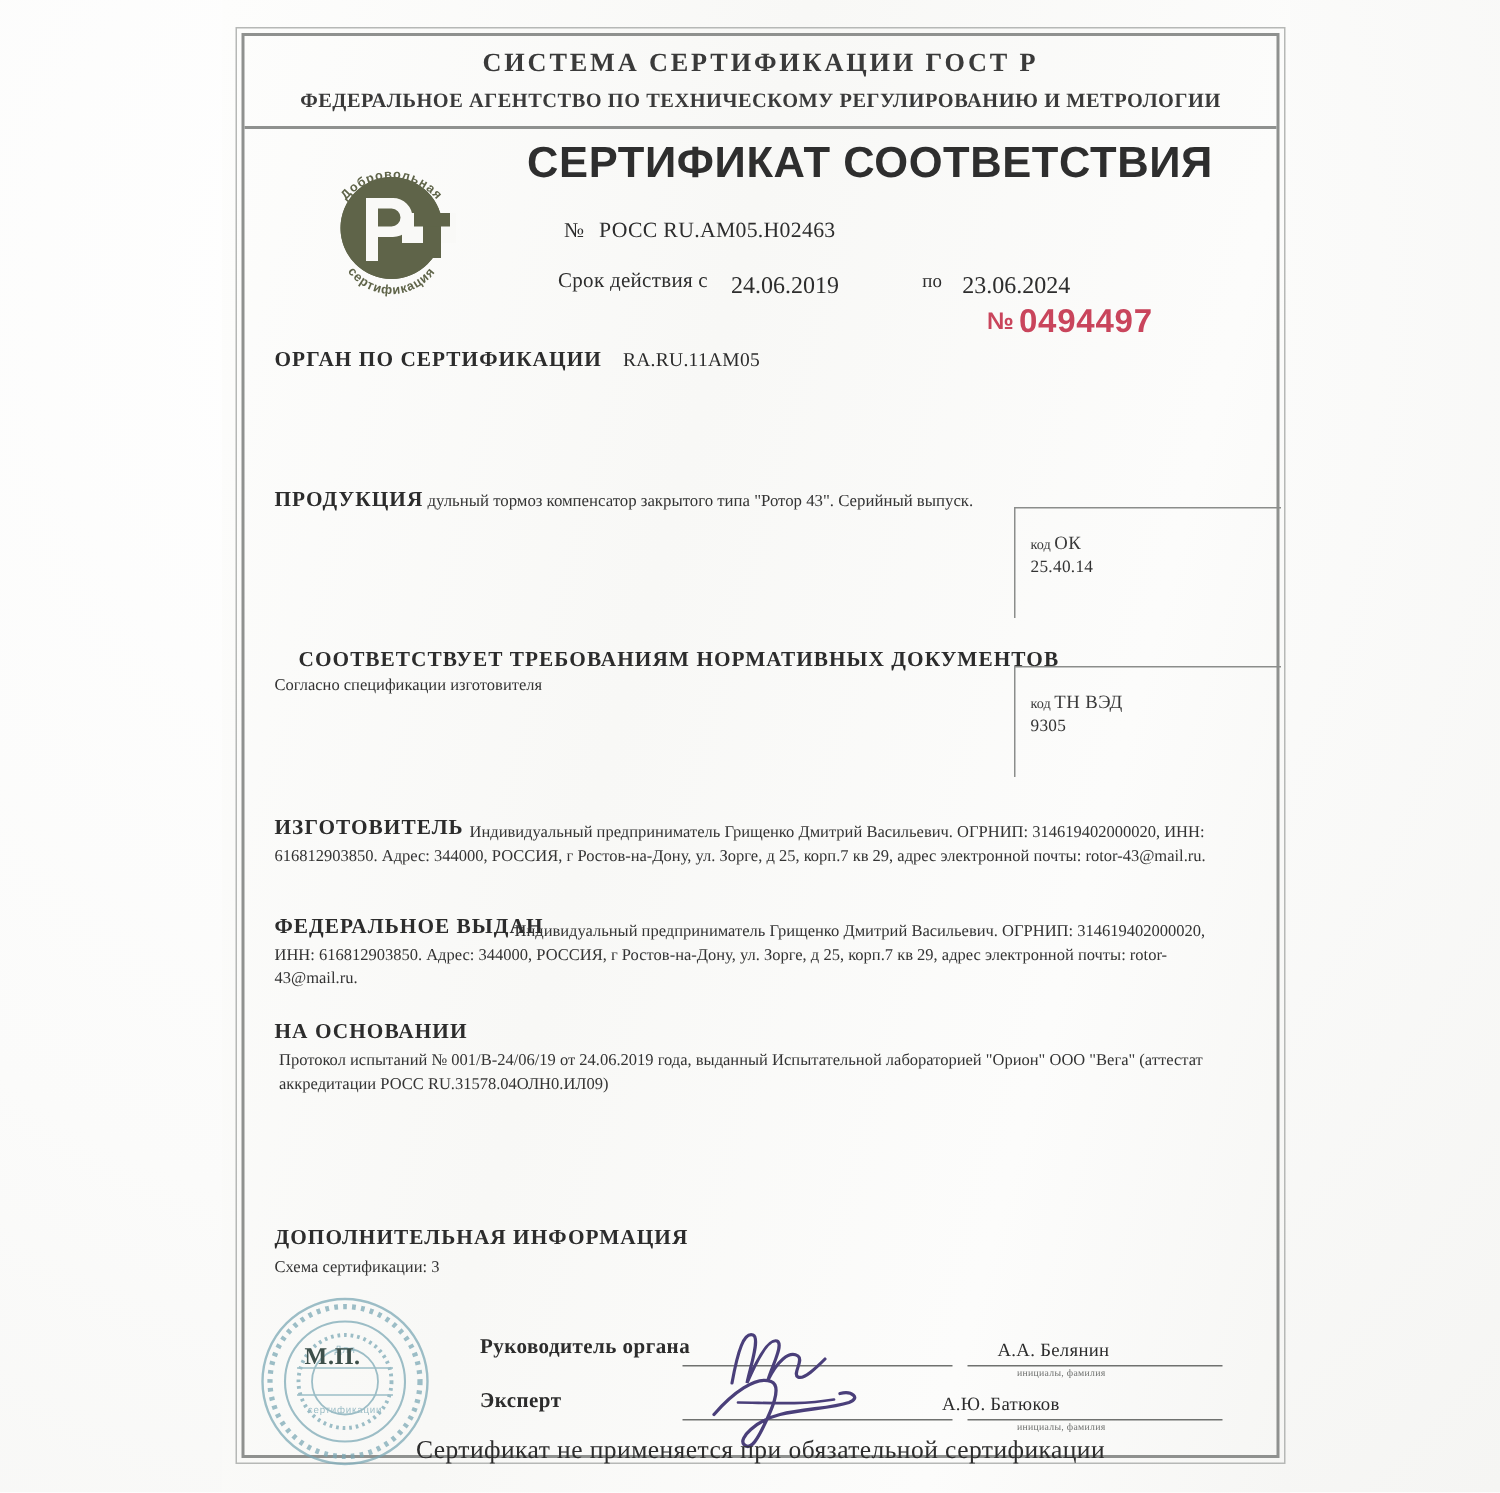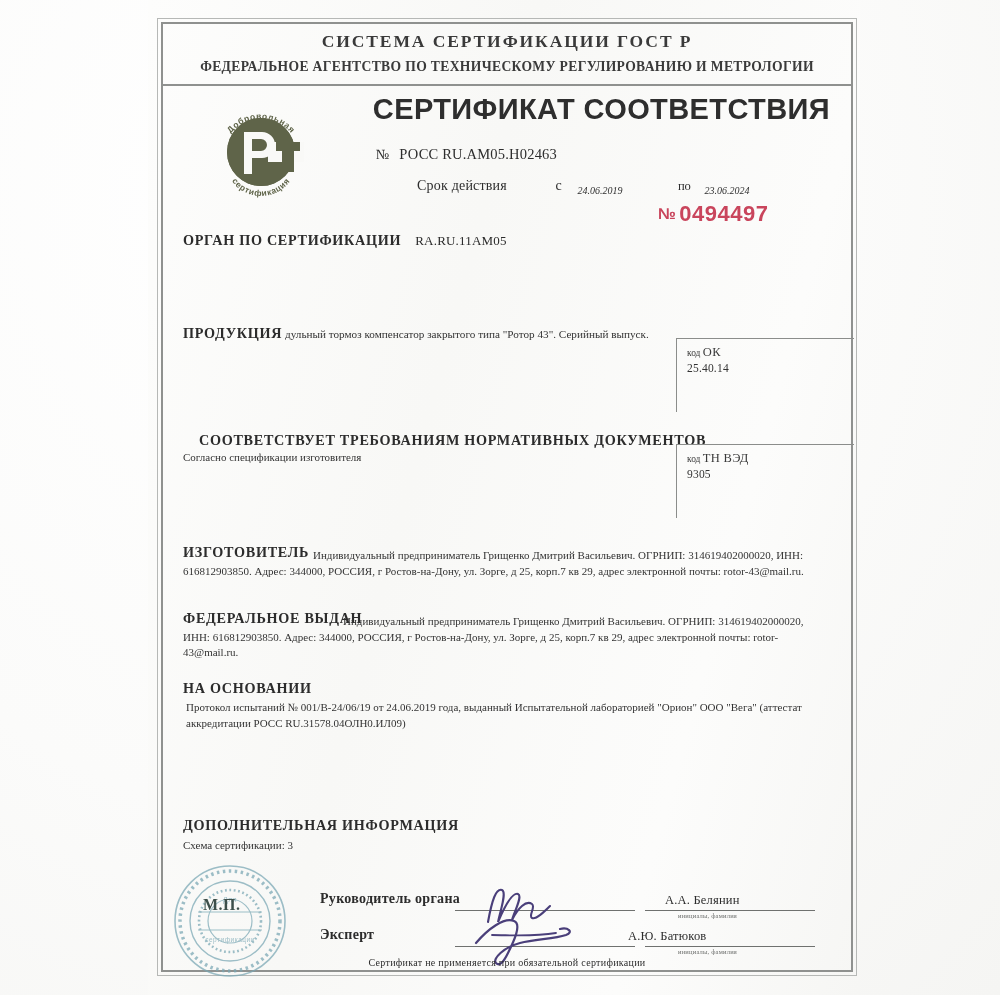--- a/index.html
+++ b/index.html
@@ -76,21 +76,21 @@
     left: 163px; top: 84px;
     width: 688px;
     border-top: 2px solid #8f918f;
   }
 
   
   #title {
     position: absolute;
     left: 330px; top: 93px;
     width: 500px;
-    text-align: right;
+    text-align: center;
     font-family: "Liberation Sans", sans-serif;
     font-weight: bold;
     font-size: 29px;
     letter-spacing: 0.4px;
     color: #2e2e2e;
     white-space: nowrap;
   }
 
   
   #logo {
@@ -110,27 +110,26 @@
   #cert-no .nosign { font-size: 14px; }
   #cert-no .val { margin-left: 10px; letter-spacing: 0.2px; }
 
   #validity {
     position: absolute;
     left: 372px; top: 178px;
     font-size: 14px;
     white-space: nowrap;
     color: #2d2d2d;
   }
-  #validity .lbl { letter-spacing: 0.2px; margin-left: 45px; }
+  #validity .lbl { letter-spacing: 0.2px; }
   #validity .date {
     display: inline-block;
-    font-size: 10px;
+    font-size: 16px;
     position: relative;
     top: 4px;
-    font-style: italic;
   }
   #validity .d1 { margin-left: 12px; }
   #validity .po { margin-left: 52px; font-size: 12.6px; }
   #validity .d2 { margin-left: 10px; }
 
   #serial {
     position: absolute;
     left: 658px; top: 201px;
     font-family: "Liberation Sans", sans-serif;
     font-size: 22px;
@@ -184,21 +183,21 @@
   
   #conf-label { left: 199px; top: 432px; }
   #conf-body  { left: 183px; top: 450px; width: 460px; }
 
   
   .codebox {
     position: absolute;
     border-left: 1px solid #8b8d8b;
     border-top: 1px solid #8b8d8b;
     box-sizing: border-box;
-    padding: 6px 0 0 10px;
+    padding: 16px 0 0 10px;
   }
   #codebox-ok  { left: 676px; top: 338px; width: 178px; height: 74px; }
   #codebox-tn  { left: 676px; top: 444px; width: 178px; height: 74px; }
   .codebox .cap {
     font-size: 9.5px;
     color: #3a3a3a;
   }
   .codebox .cap b {
     font-size: 12.5px;
     font-weight: normal;
@@ -259,21 +258,21 @@
   #line-exp-sign { left: 455px; top: 946px; width: 180px; }
   #line-exp-name { left: 645px; top: 946px; width: 170px; }
   #name-exp { left: 628px; top: 929px; }
   #cap-exp  { left: 678px; top: 948px; }
 
   #footnote {
     position: absolute;
     left: 163px; top: 957px;
     width: 688px;
     text-align: center;
-    font-size: 10px;
+    font-size: 17px;
     letter-spacing: 0.3px;
     color: #2c2c2c;
   }
 
   
   .handsig { position: absolute; pointer-events: none; }
   #handsig-head { left: 480px; top: 878px; }
   #handsig-exp  { left: 470px; top: 905px; }
 
   

